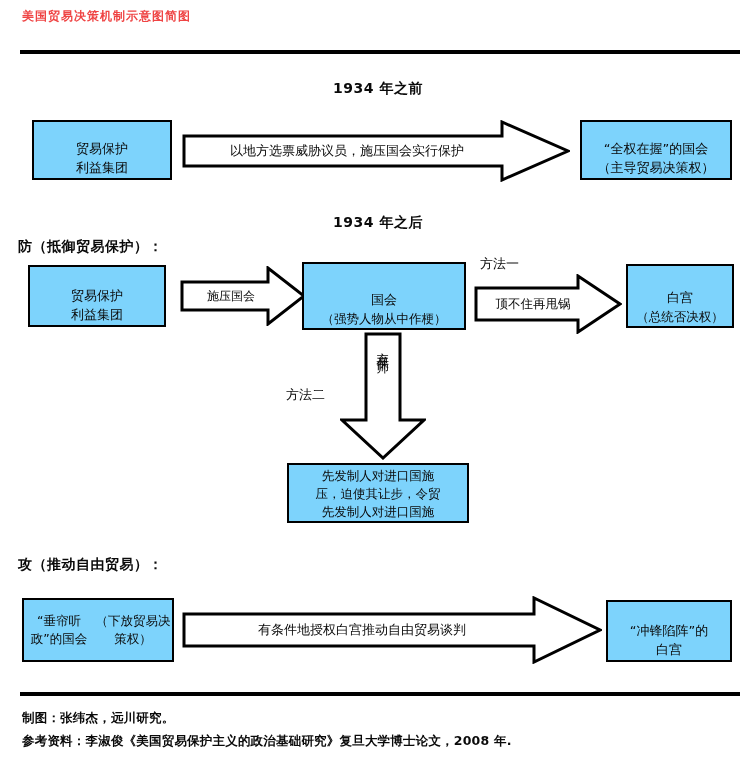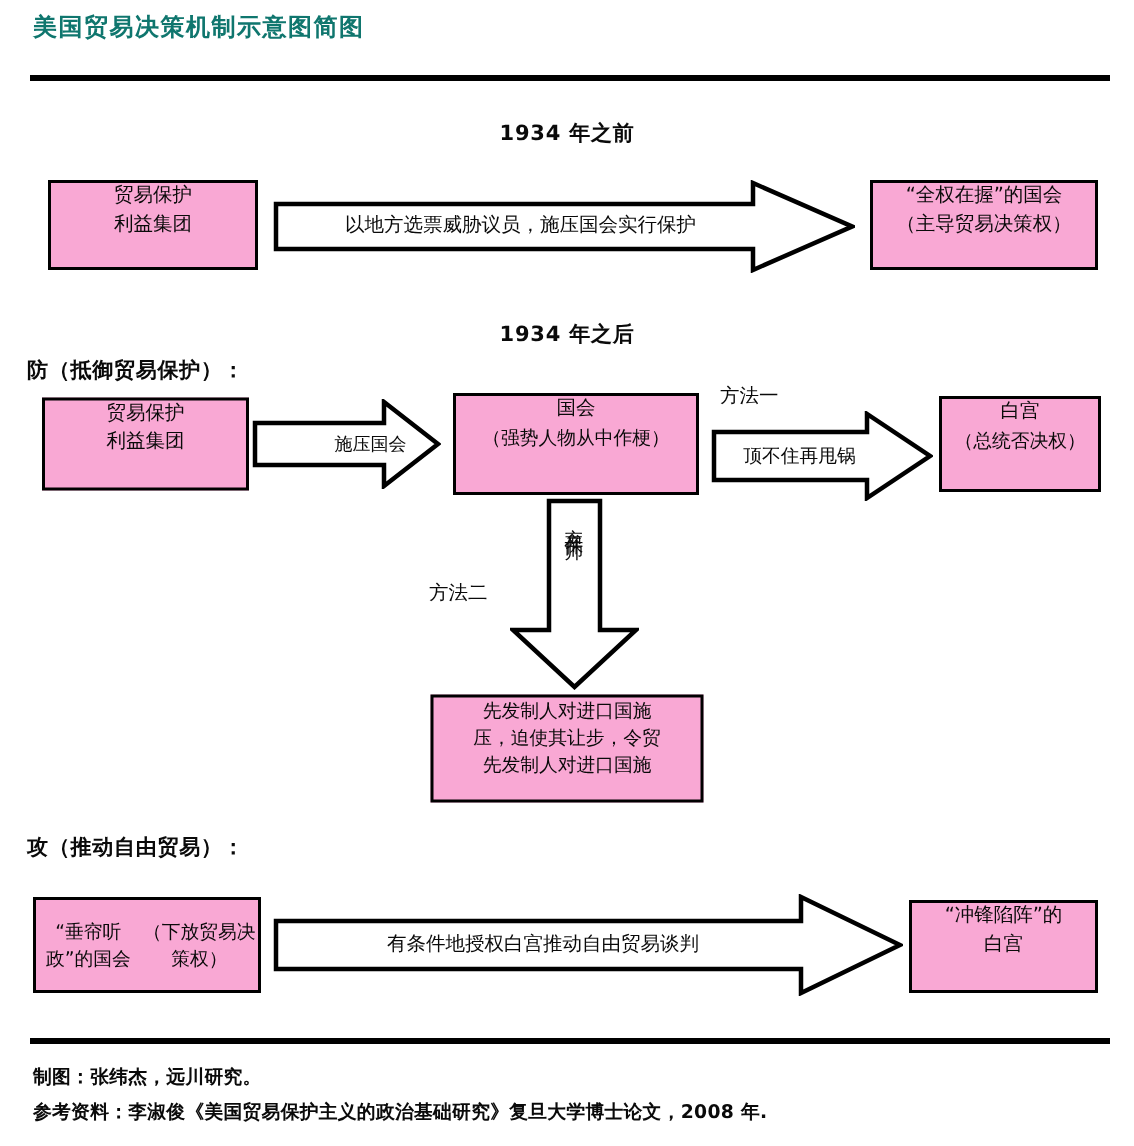--- a/index.html
+++ b/index.html
@@ -6,21 +6,21 @@
   body{
     width:756px;height:764px;position:relative;overflow:hidden;
     font-family:"DejaVu Sans","Liberation Sans",sans-serif;
     color:#0a0a0a;
   }
   .abs{position:absolute;}
 
   
   #page-title{
     left:22px;top:8px;width:500px;
-    font-size:16px;font-weight:bold;letter-spacing:1px;color:#0f766e;
+    font-size:12px;font-weight:bold;letter-spacing:1px;color:#ef4444;
   }
   #rule-top{
     left:20px;top:50px;width:720px;height:4px;background:#000;
   }
   #rule-bottom{
     left:20px;top:692px;width:720px;height:4px;background:#000;
   }
 
   
   .era-heading{
@@ -30,22 +30,22 @@
   #era-2{left:0;top:214px;width:756px;}
 
   .group-label{
     font-size:14px;font-weight:bold;letter-spacing:.5px;white-space:nowrap;
   }
   #label-defense{left:18px;top:238px;}
   #label-offense{left:18px;top:556px;}
 
   
   .node{
-    border:2px solid #000;background:#f9a8d4;
-    display:flex;align-items:center;justify-content:flex-start;
+    border:2px solid #000;background:#7dd3fc;
+    display:flex;align-items:center;justify-content:flex-end;
     text-align:center;line-height:1.45;font-size:13px;
     box-sizing:border-box;
   }
   .node span{display:block;}
 
   
   .harrow{
     display:flex;align-items:center;justify-content:center;
   }
   .harrow svg{position:absolute;left:0;top:0;}
@@ -97,21 +97,21 @@
 
 <div class="abs era-heading" id="era-2">1934 年之后</div>
 
 <div class="abs group-label" id="label-defense">防（抵御贸易保护）：</div>
 
 <div class="abs node" style="left:28px;top:265px;width:138px;height:62px;flex-direction:column;">
   <span>贸易保护</span>
   <span>利益集团</span>
 </div>
 
-<div class="abs harrow" style="left:168px;top:266px;width:126px;height:60px;padding-left:28px;">
+<div class="abs harrow" style="left:180px;top:266px;width:126px;height:60px;">
   <svg width="126" height="60" viewBox="0 0 126 60">
     <path d="M2,16 L88,16 L88,2 L124,30 L88,58 L88,44 L2,44 Z" fill="#ffffff" stroke="#000000" stroke-width="3" stroke-linejoin="miter"></path>
   </svg>
   <div class="cap" style="margin-right:24px;font-size:12px;">施压国会</div>
 </div>
 
 <div class="abs node" style="left:302px;top:262px;width:164px;height:68px;flex-direction:column;">
   <span>国会</span>
   <span style="font-size:12.5px;">（强势人物从中作梗）</span>
 </div>
@@ -134,21 +134,21 @@
 
 <div class="abs varrow" style="left:340px;top:332px;width:86px;height:128px;">
   <svg width="86" height="128" viewBox="0 0 86 128">
     <path d="M26,2 L60,2 L60,88 L84,88 L43,126 L2,88 L26,88 Z" fill="#ffffff" stroke="#000000" stroke-width="3" stroke-linejoin="miter"></path>
   </svg>
   <div class="cap" style="padding-top:10px;">
     <span style="display:inline-block;writing-mode:vertical-rl;text-orientation:upright;letter-spacing:3px;font-size:12.5px;">弃卒保帅</span>
   </div>
 </div>
 
-<div class="abs node" style="left:287px;top:463px;width:182px;height:72px;flex-direction:column;">
+<div class="abs node" style="left:287px;top:463px;width:182px;height:60px;flex-direction:column;">
   <span style="font-size:12.5px;">先发制人对进口国施</span>
   <span style="font-size:12.5px;">压，迫使其让步，令贸</span>
   <span style="font-size:12.5px;">先发制人对进口国施</span>
 </div>
 
 <div class="abs group-label" id="label-offense">攻（推动自由贸易）：</div>
 
 <div class="abs node" style="left:22px;top:598px;width:152px;height:64px;">
   <span style="font-size:12.5px;">“垂帘听政”的国会</span>
   <span style="font-size:12.5px;">（下放贸易决策权）</span>

